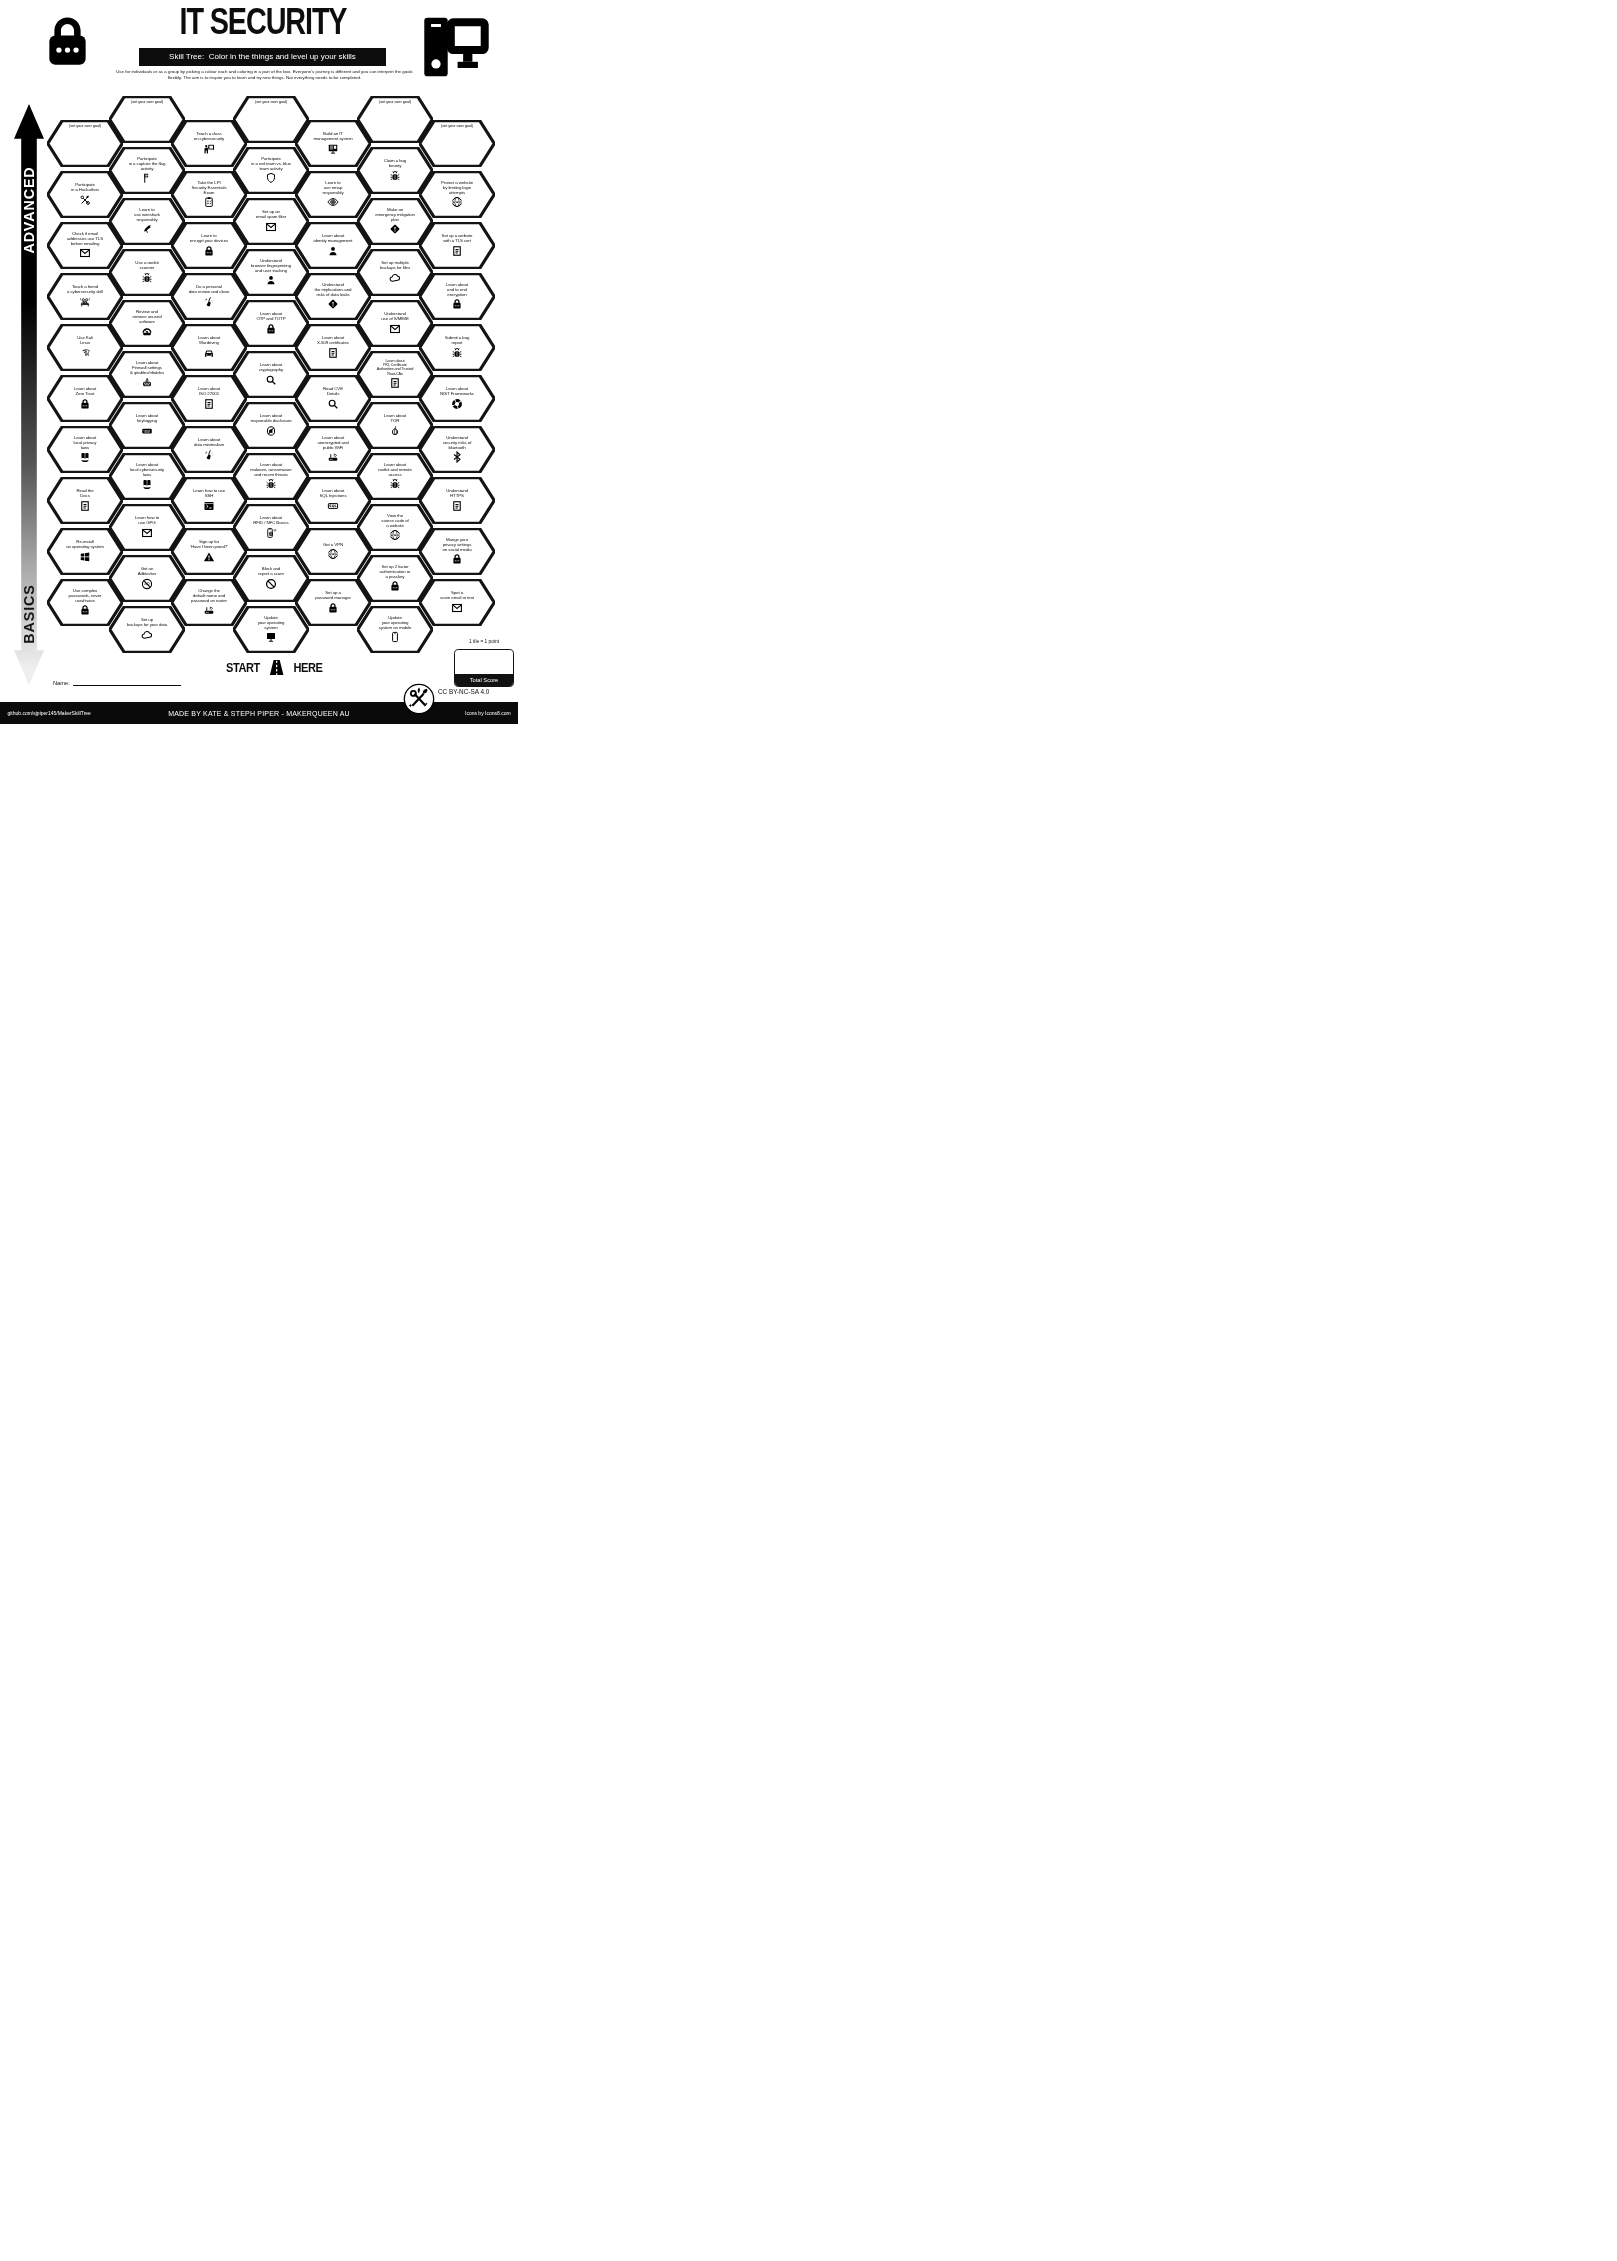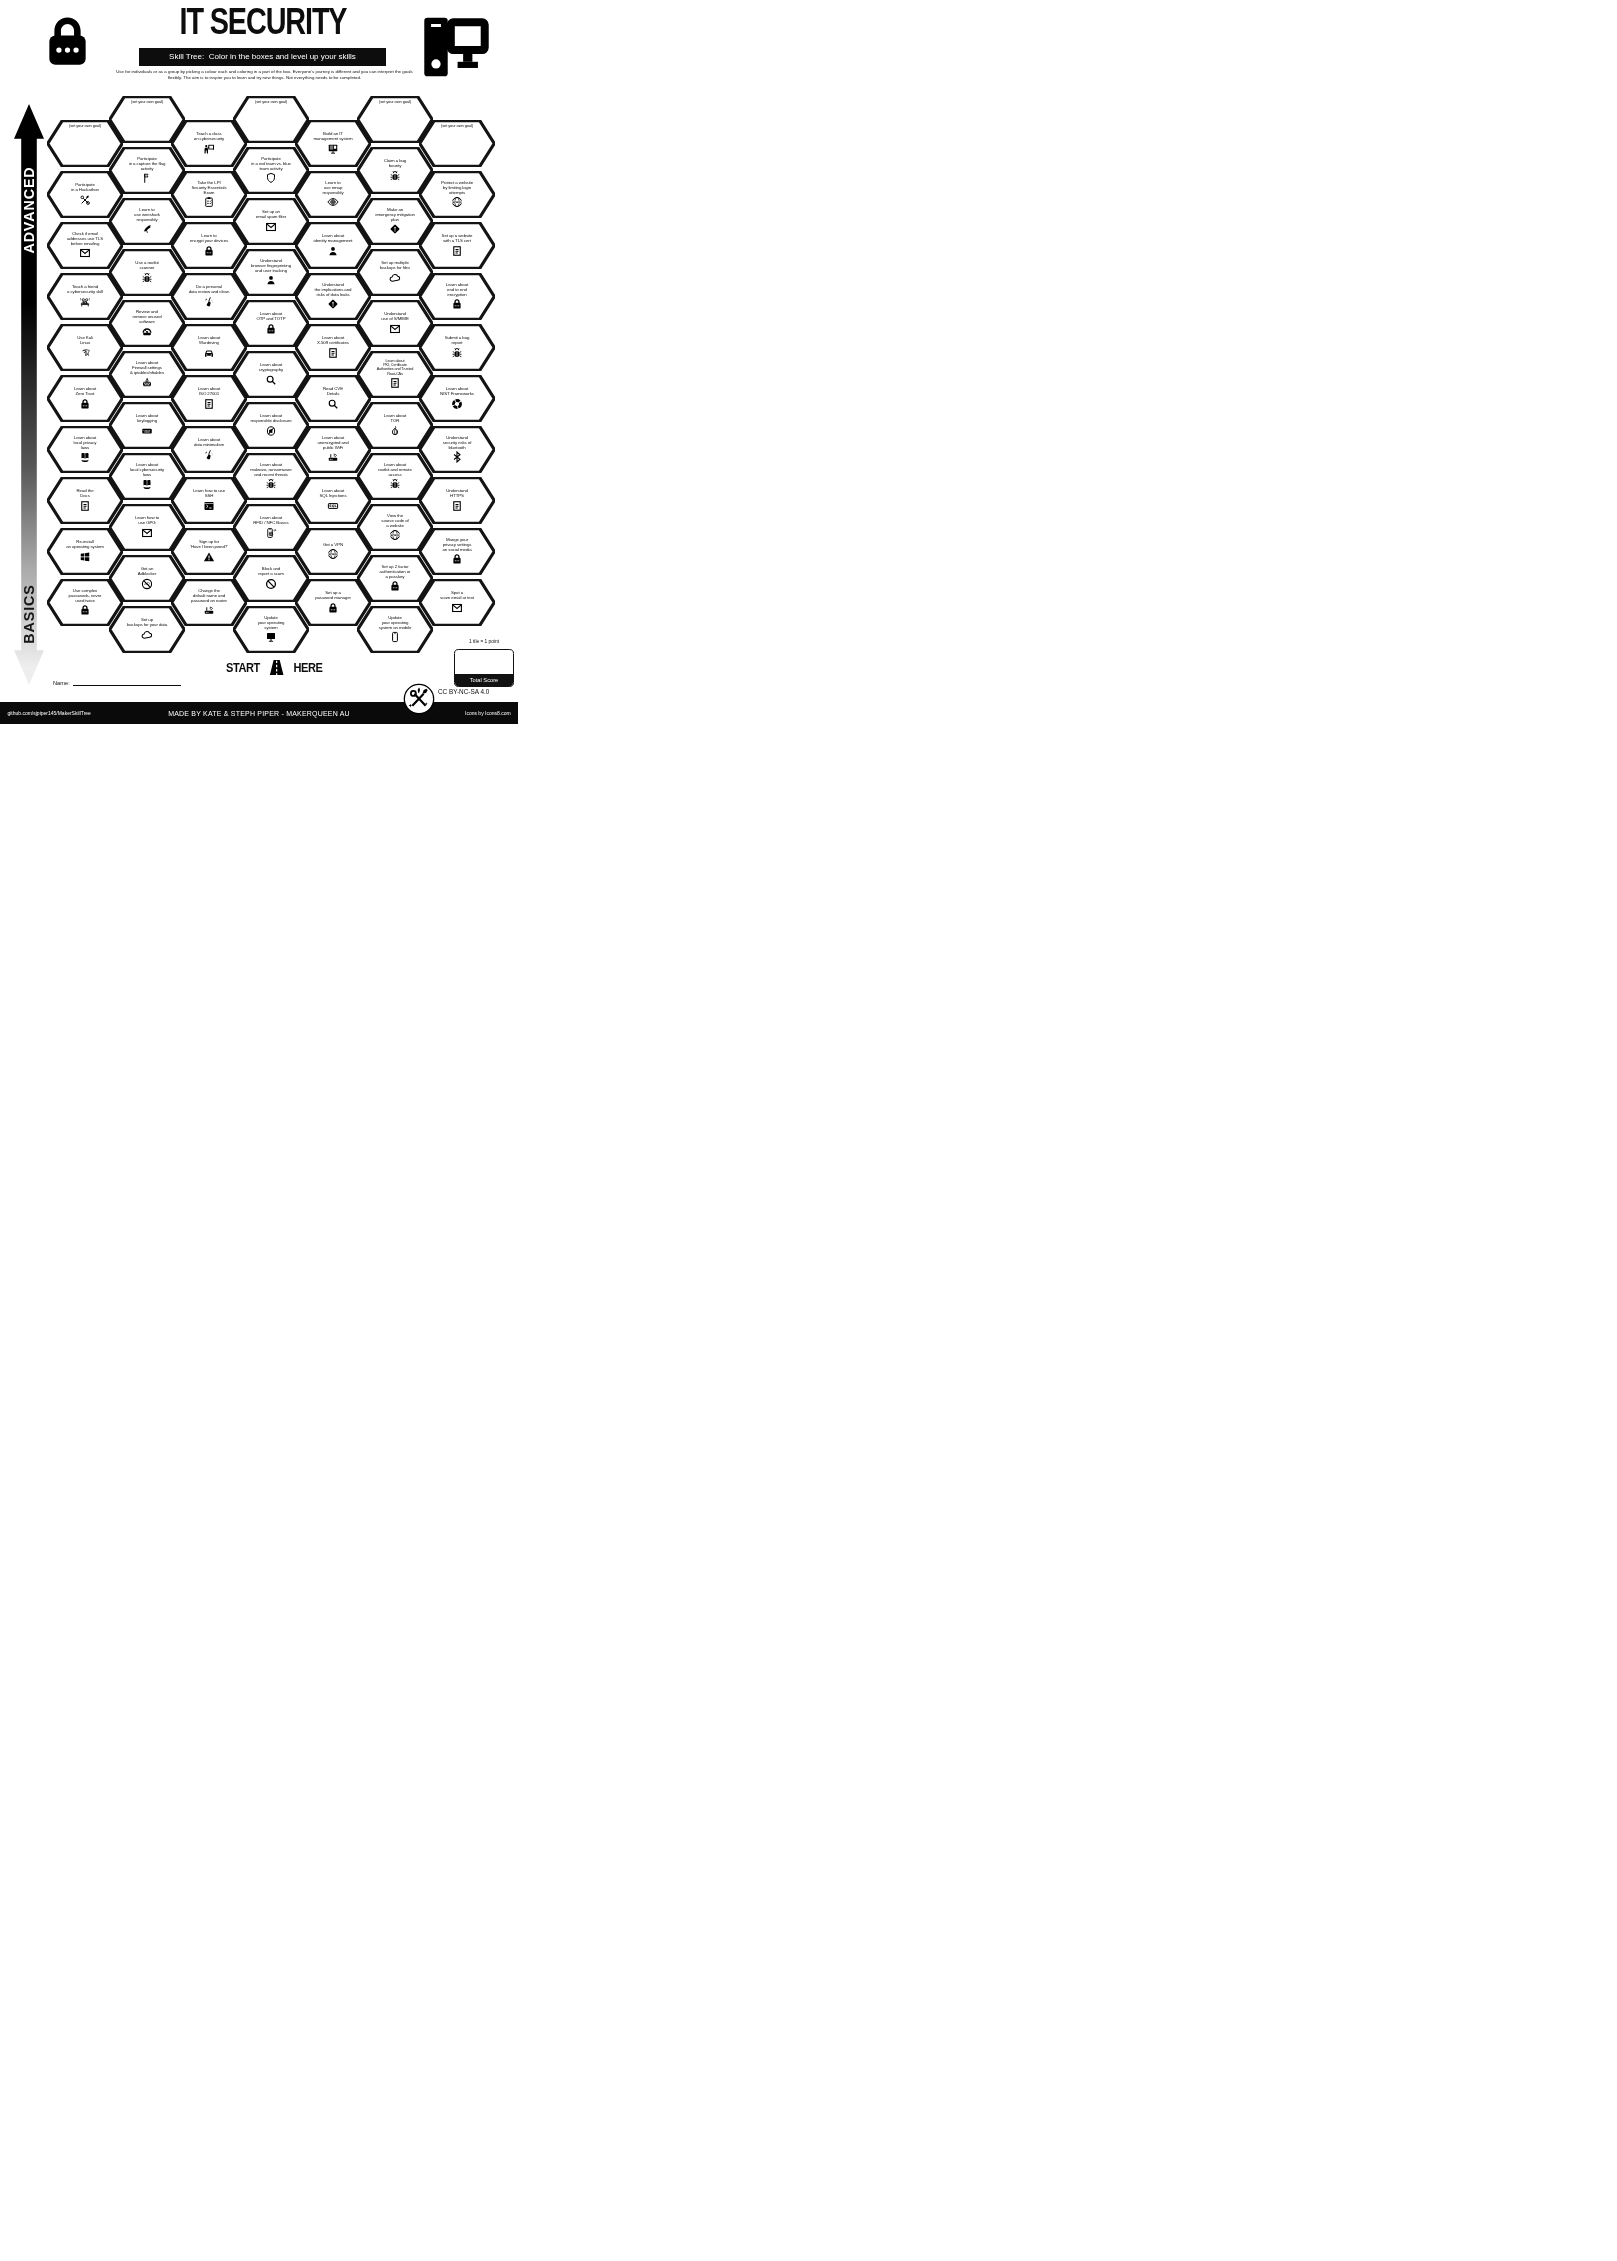--- a/index.html
+++ b/index.html
@@ -296,21 +296,21 @@
           <path d="M5.5 15.5l.4 1 1 .4-1 .4-.4 1-.4-1-1-.4 1-.4zM17.5 14.5l.3.8.8.3-.8.3-.3.8-.3-.8-.8-.3.8-.3z"></path>
         </symbol>
   </defs>
     </svg>
 
   <svg class="logo" style="left:37px;top:2.8px;width:61px;height:77px" viewBox="0 0 132 168" width="61" height="77">
       <use href="#i-lock"></use>
     </svg>
   <div id="page-title">IT SECURITY</div>
   <div id="subtitle-box">
-    <span>Skill Tree:  Color in the boxes and level up your skills</span>
+    <span>Skill Tree:  Color in the things and level up your skills</span>
   </div>
   <div id="description">Use for individuals or as a group by picking a colour each and coloring in a part of the box.  Everyone's journey is different and you can interpret the goals flexibly.  The aim is to inspire you to learn and try new things. Not everything needs to be completed.</div>
   <svg class="logo" style="left:415px;top:10px;width:79px;height:74px" viewBox="0 0 172 162" width="79" height="74">
       <use href="#i-computer"></use>
     </svg>
 
   <div id="axis-arrow"></div>
   <div class="axis-label" id="advanced-label">ADVANCED</div>
   <div class="axis-label" id="basics-label">BASICS</div>
 

